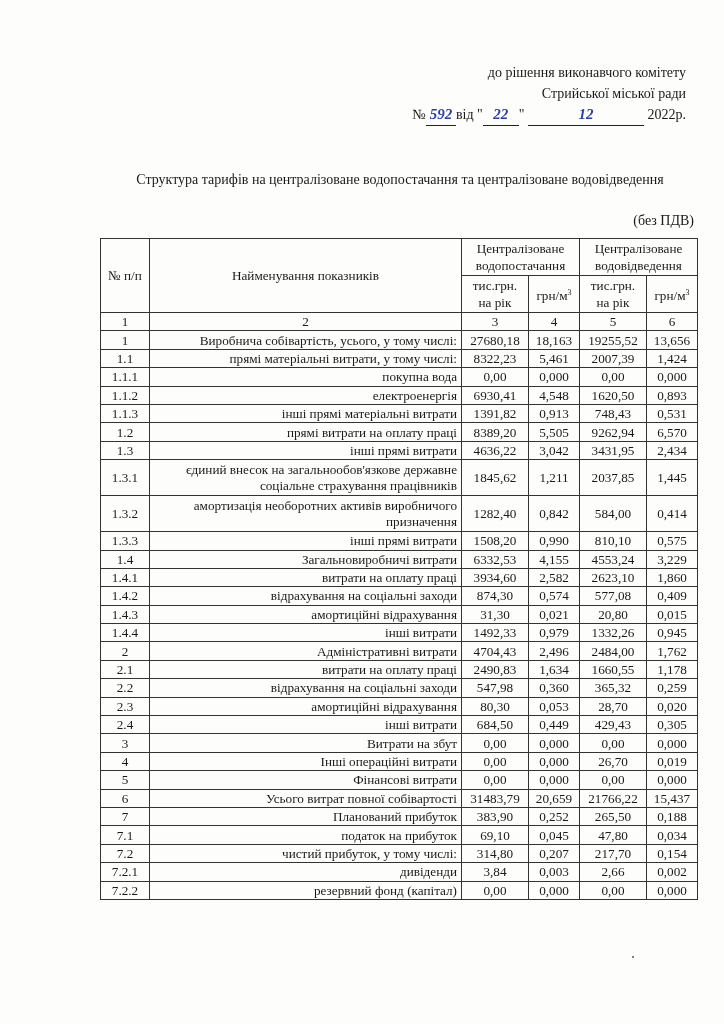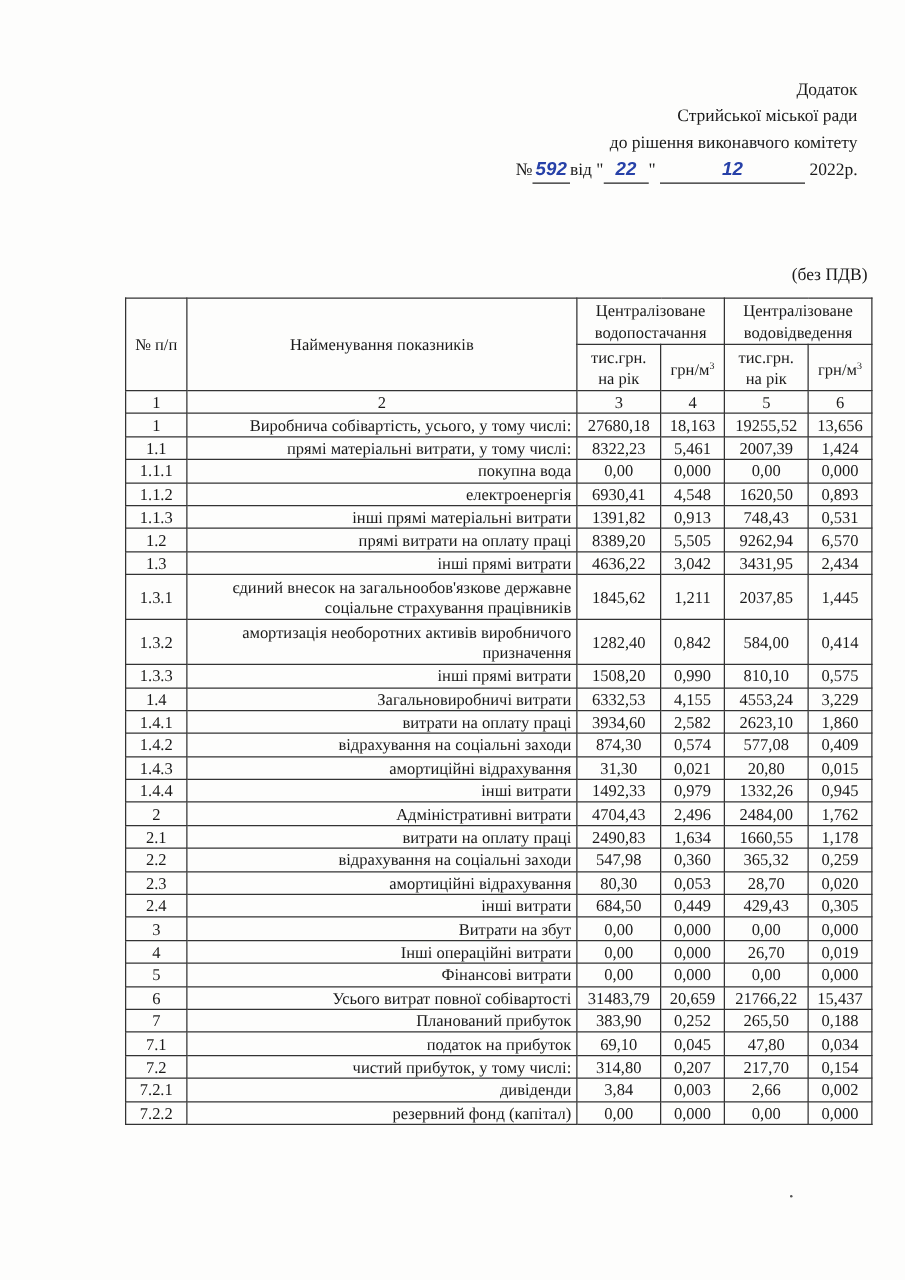--- a/index.html
+++ b/index.html
@@ -2,55 +2,55 @@
 <html><head>
   <meta charset="utf-8">
   <style>
     html, body { margin: 0; padding: 0; }
     body {
       width: 724px; height: 1024px; background: #fdfdfc; position: relative; overflow: hidden;
       font-family: "Liberation Serif", "DejaVu Serif", serif; color: #1a1a1a;
     }
     .header-block { position: absolute; right: 38px; top: 62px; text-align: right; font-size: 14px; line-height: 21px; }
     .order-line { display: flex; justify-content: flex-end; align-items: baseline; gap: 0; }
-    .hand { font-family: Liberation Sans, sans-serif; font-style: italic; color: #2741a8; font-weight: bold; font-size: 15px; }
+    .hand { font-family: Liberation Serif, serif; font-style: italic; color: #2741a8; font-weight: bold; font-size: 15px; }
     .ul { display: inline-block; border-bottom: 1px solid #222; text-align: center; }
     .title { position: absolute; left: 100px; width: 600px; top: 171px; text-align: center; font-size: 14px; line-height: 18px; }
     .novat { position: absolute; right: 30px; top: 213px; font-size: 14px; }
     table { position: absolute; left: 100px; top: 238px; width: 598px; border-collapse: collapse; font-size: 13.2px; }
     td, th { border: 1px solid #333; padding: 0 4px; font-weight: normal; }
     th { text-align: center; line-height: 17px; }
     td.num { text-align: center; width: 40px; padding: 0 2px; }
     td.name { text-align: right; }
     td.v { text-align: center; }
     tr.r td { height: 17.4px; line-height: 17px; }
     tr.r2 td { height: 35px; line-height: 16px; }
     sup { font-size: 8px; }
     .dot { position: absolute; left: 632px; top: 956px; width: 2px; height: 2px; background: #555; border-radius: 1px; }
   </style>
 </head>
 <body>
 
 <div class="header-block">
-  <div>Додаток</div>
+  <div>до рішення виконавчого комітету</div>
   <div>Стрийської міської ради</div>
-  <div>до рішення виконавчого комітету</div>
   <div class="order-line">
     <span>№</span>
     <span class="ul hand" style="width:30px">592</span>
     <span>від</span>&nbsp;
     <span>"</span>
     <span class="ul hand" style="width:36px">22</span>
     <span>"</span>&nbsp;
     <span class="ul hand" style="width:116px">12</span>&nbsp;
     <span>2022р.</span>
   </div>
 </div>
 
 <div class="title">
+  <div>Структура тарифів на централізоване водопостачання та централізоване водовідведення</div>
 </div>
 
 <div class="novat">(без ПДВ)</div>
 
 <table>
   <thead>
     <tr>
       <th rowspan="2" style="width:40px;height:70px;">
         <span id="hno">№ п/п</span>
       </th>

